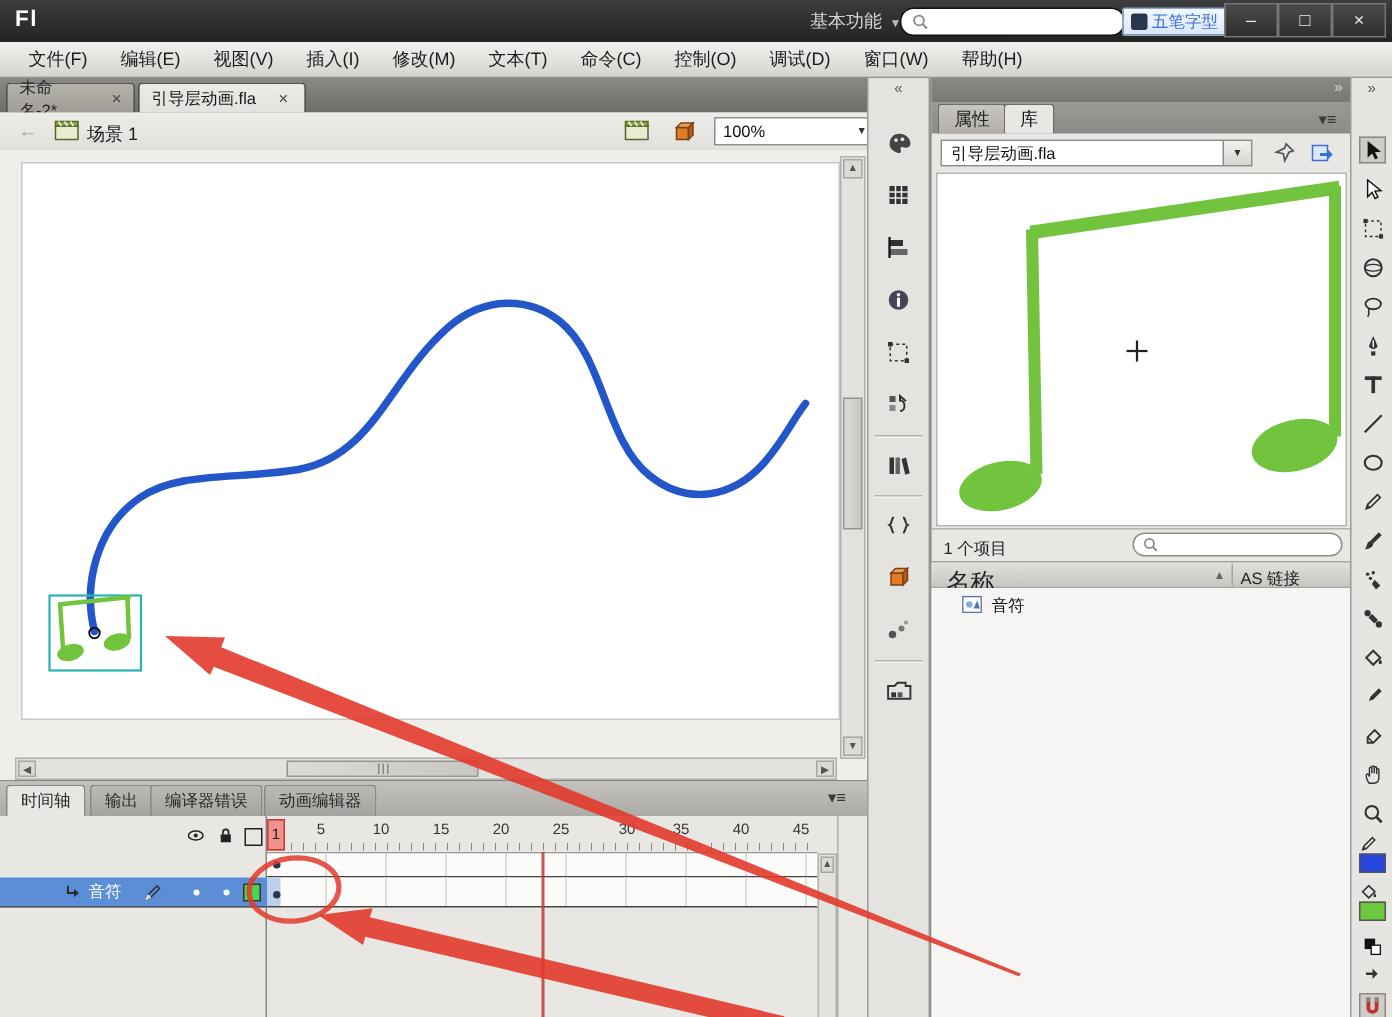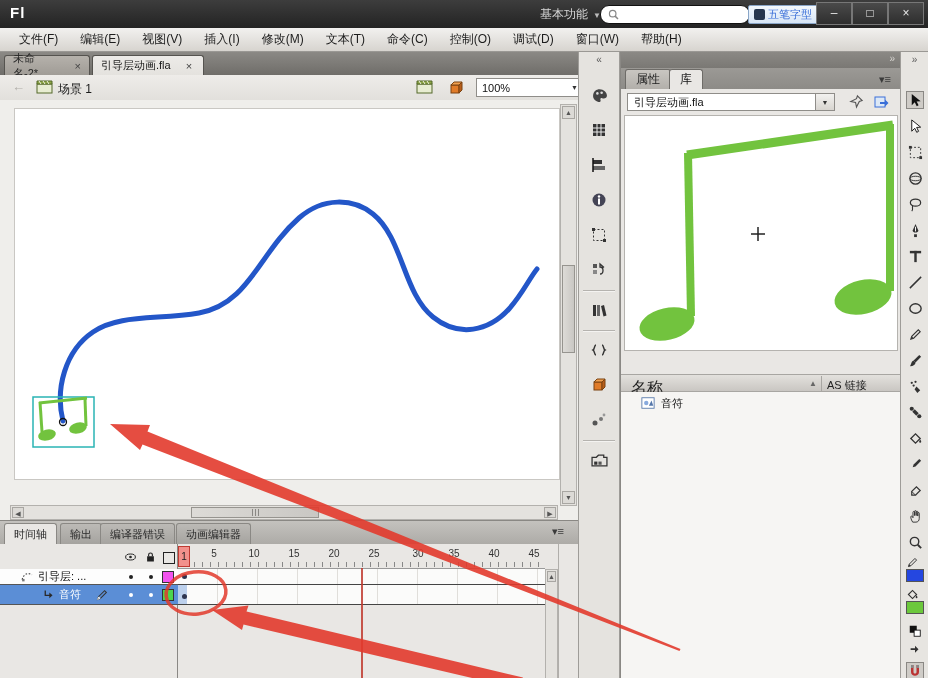--- a/index.html
+++ b/index.html
@@ -427,29 +427,20 @@
 
       <div class="a" id="layerpane">
         <svg class="a lp-hicon" style="left:123px" width="15" height="12">
             <use href="#s-eye"></use>
           </svg>
         <svg class="a lp-hicon" style="left:144px" width="13" height="12">
             <use href="#s-lock"></use>
           </svg>
         <div class="a" style="left:163px;top:8px;width:10px;height:10px;border:1.5px solid #222"></div>
 
-        <div class="a lrow" id="lrow-guide">
-          <svg style="margin-left:20px" width="14" height="13">
-              <use href="#s-arc"></use>
-            </svg>
-          <span class="lname" style="margin-left:4px;color:#111">引导层: ...</span>
-          <span class="ldot" style="left:129px;background:#222"></span>
-          <span class="ldot" style="left:149px;background:#222"></span>
-          <span class="lsq" style="background:#f253ee"></span>
-        </div>
 
         <div class="a lrow" id="lrow-note">
           <svg style="margin-left:42px" width="13" height="13">
               <use href="#s-bent"></use>
             </svg>
           <span class="lname" style="margin-left:4px">音符</span>
           <svg style="margin-left:14px" width="14" height="14">
               <g fill="#fff" stroke="#fff">
                 <use href="#s-pencil"></use>
               </g>
@@ -584,20 +575,28 @@
         <path d="M63 37 L66 200" stroke="#72c33e" stroke-width="8" fill="none"></path>
         <path d="M265 8 L265 175" stroke="#72c33e" stroke-width="8" fill="none"></path>
         <ellipse cx="42" cy="208" rx="28" ry="16" fill="#72c33e" transform="rotate(-13 42 208)"></ellipse>
         <ellipse cx="238" cy="181" rx="29" ry="17" fill="#72c33e" transform="rotate(-13 238 181)"></ellipse>
         <g>
             <line x1="126" y1="118" x2="140" y2="118" stroke="#222" stroke-width="1.5"></line>
             <line x1="133" y1="111" x2="133" y2="125" stroke="#222" stroke-width="1.5"></line>
           </g>
       </svg>
     </div>
+    <div class="a" id="lib-countrow">
+      <span class="a txt" id="lib-count">1 个项目</span>
+      <div class="a" id="lib-search">
+        <svg width="12" height="12">
+            <use href="#s-mag"></use>
+          </svg>
+      </div>
+    </div>
     <div class="a" id="lib-cols">
       <span class="a txt" id="col-name">名称</span>
       <span class="a txt" id="col-sort">▲</span>
       <span class="a" id="col-div"></span>
       <span class="a txt" id="col-as">AS 链接</span>
     </div>
     <div class="a" id="lib-list">
       <div class="a" id="lib-item">
         <svg width="14" height="14">
             <use href="#s-gsym"></use>

